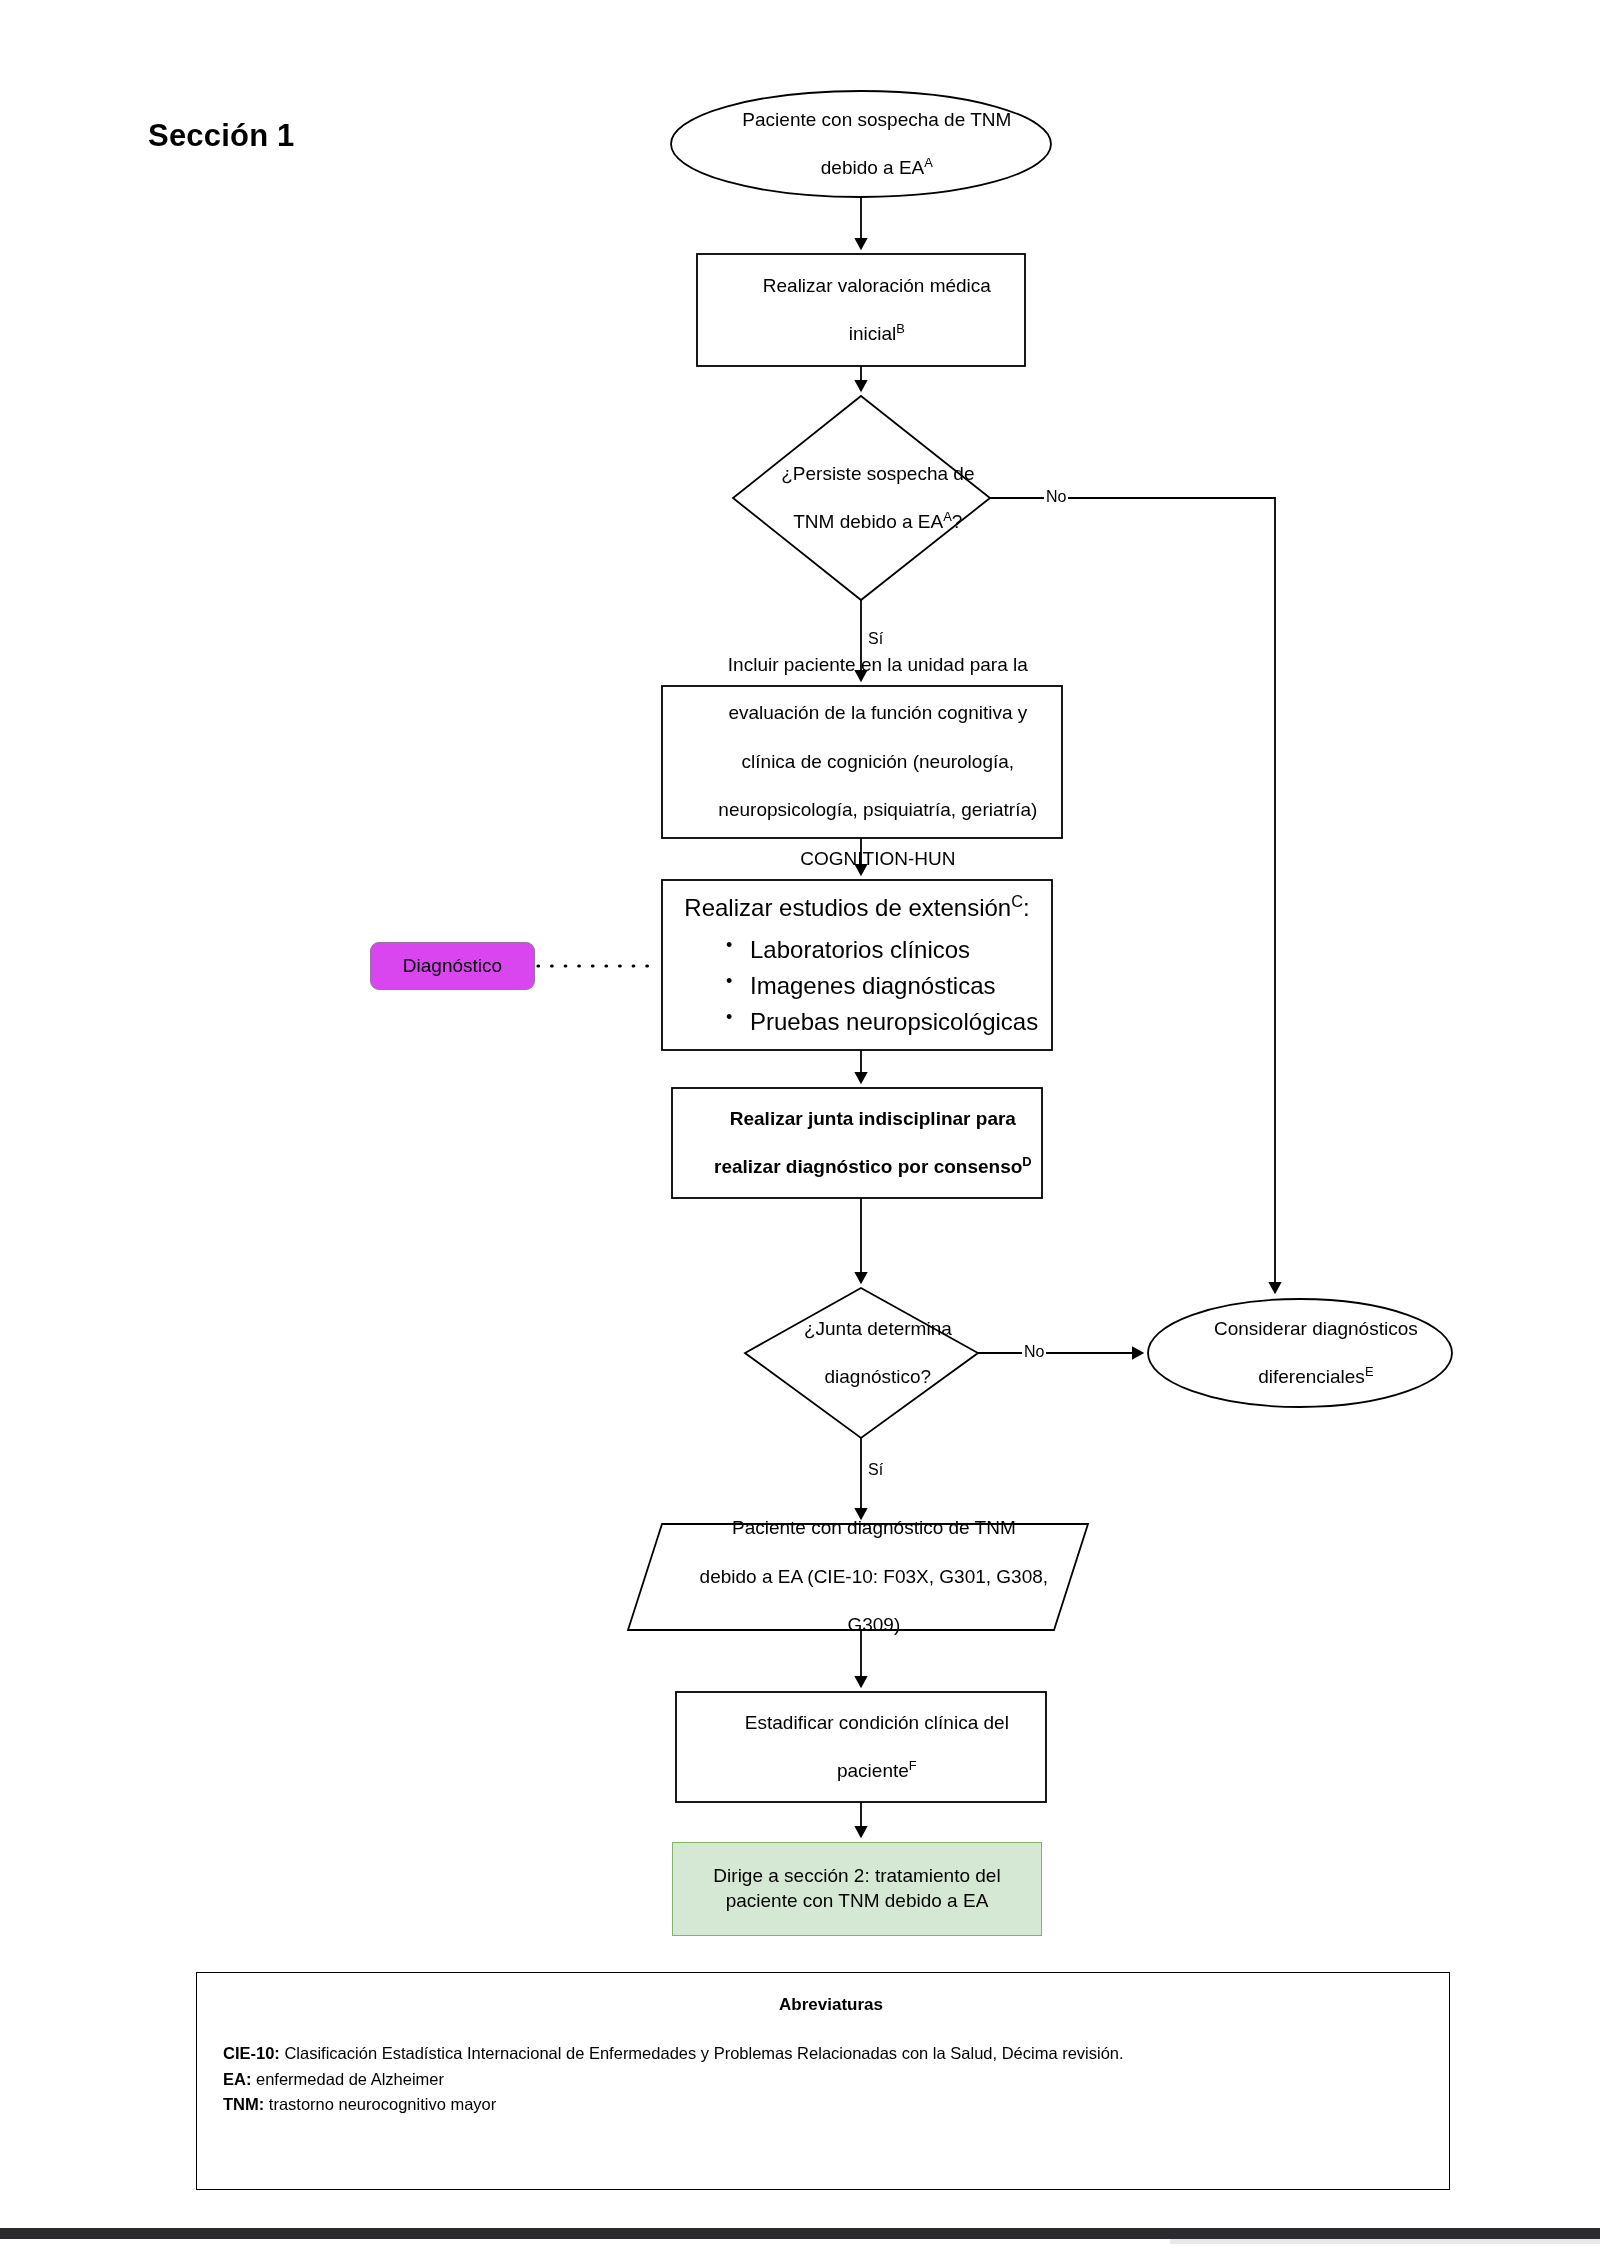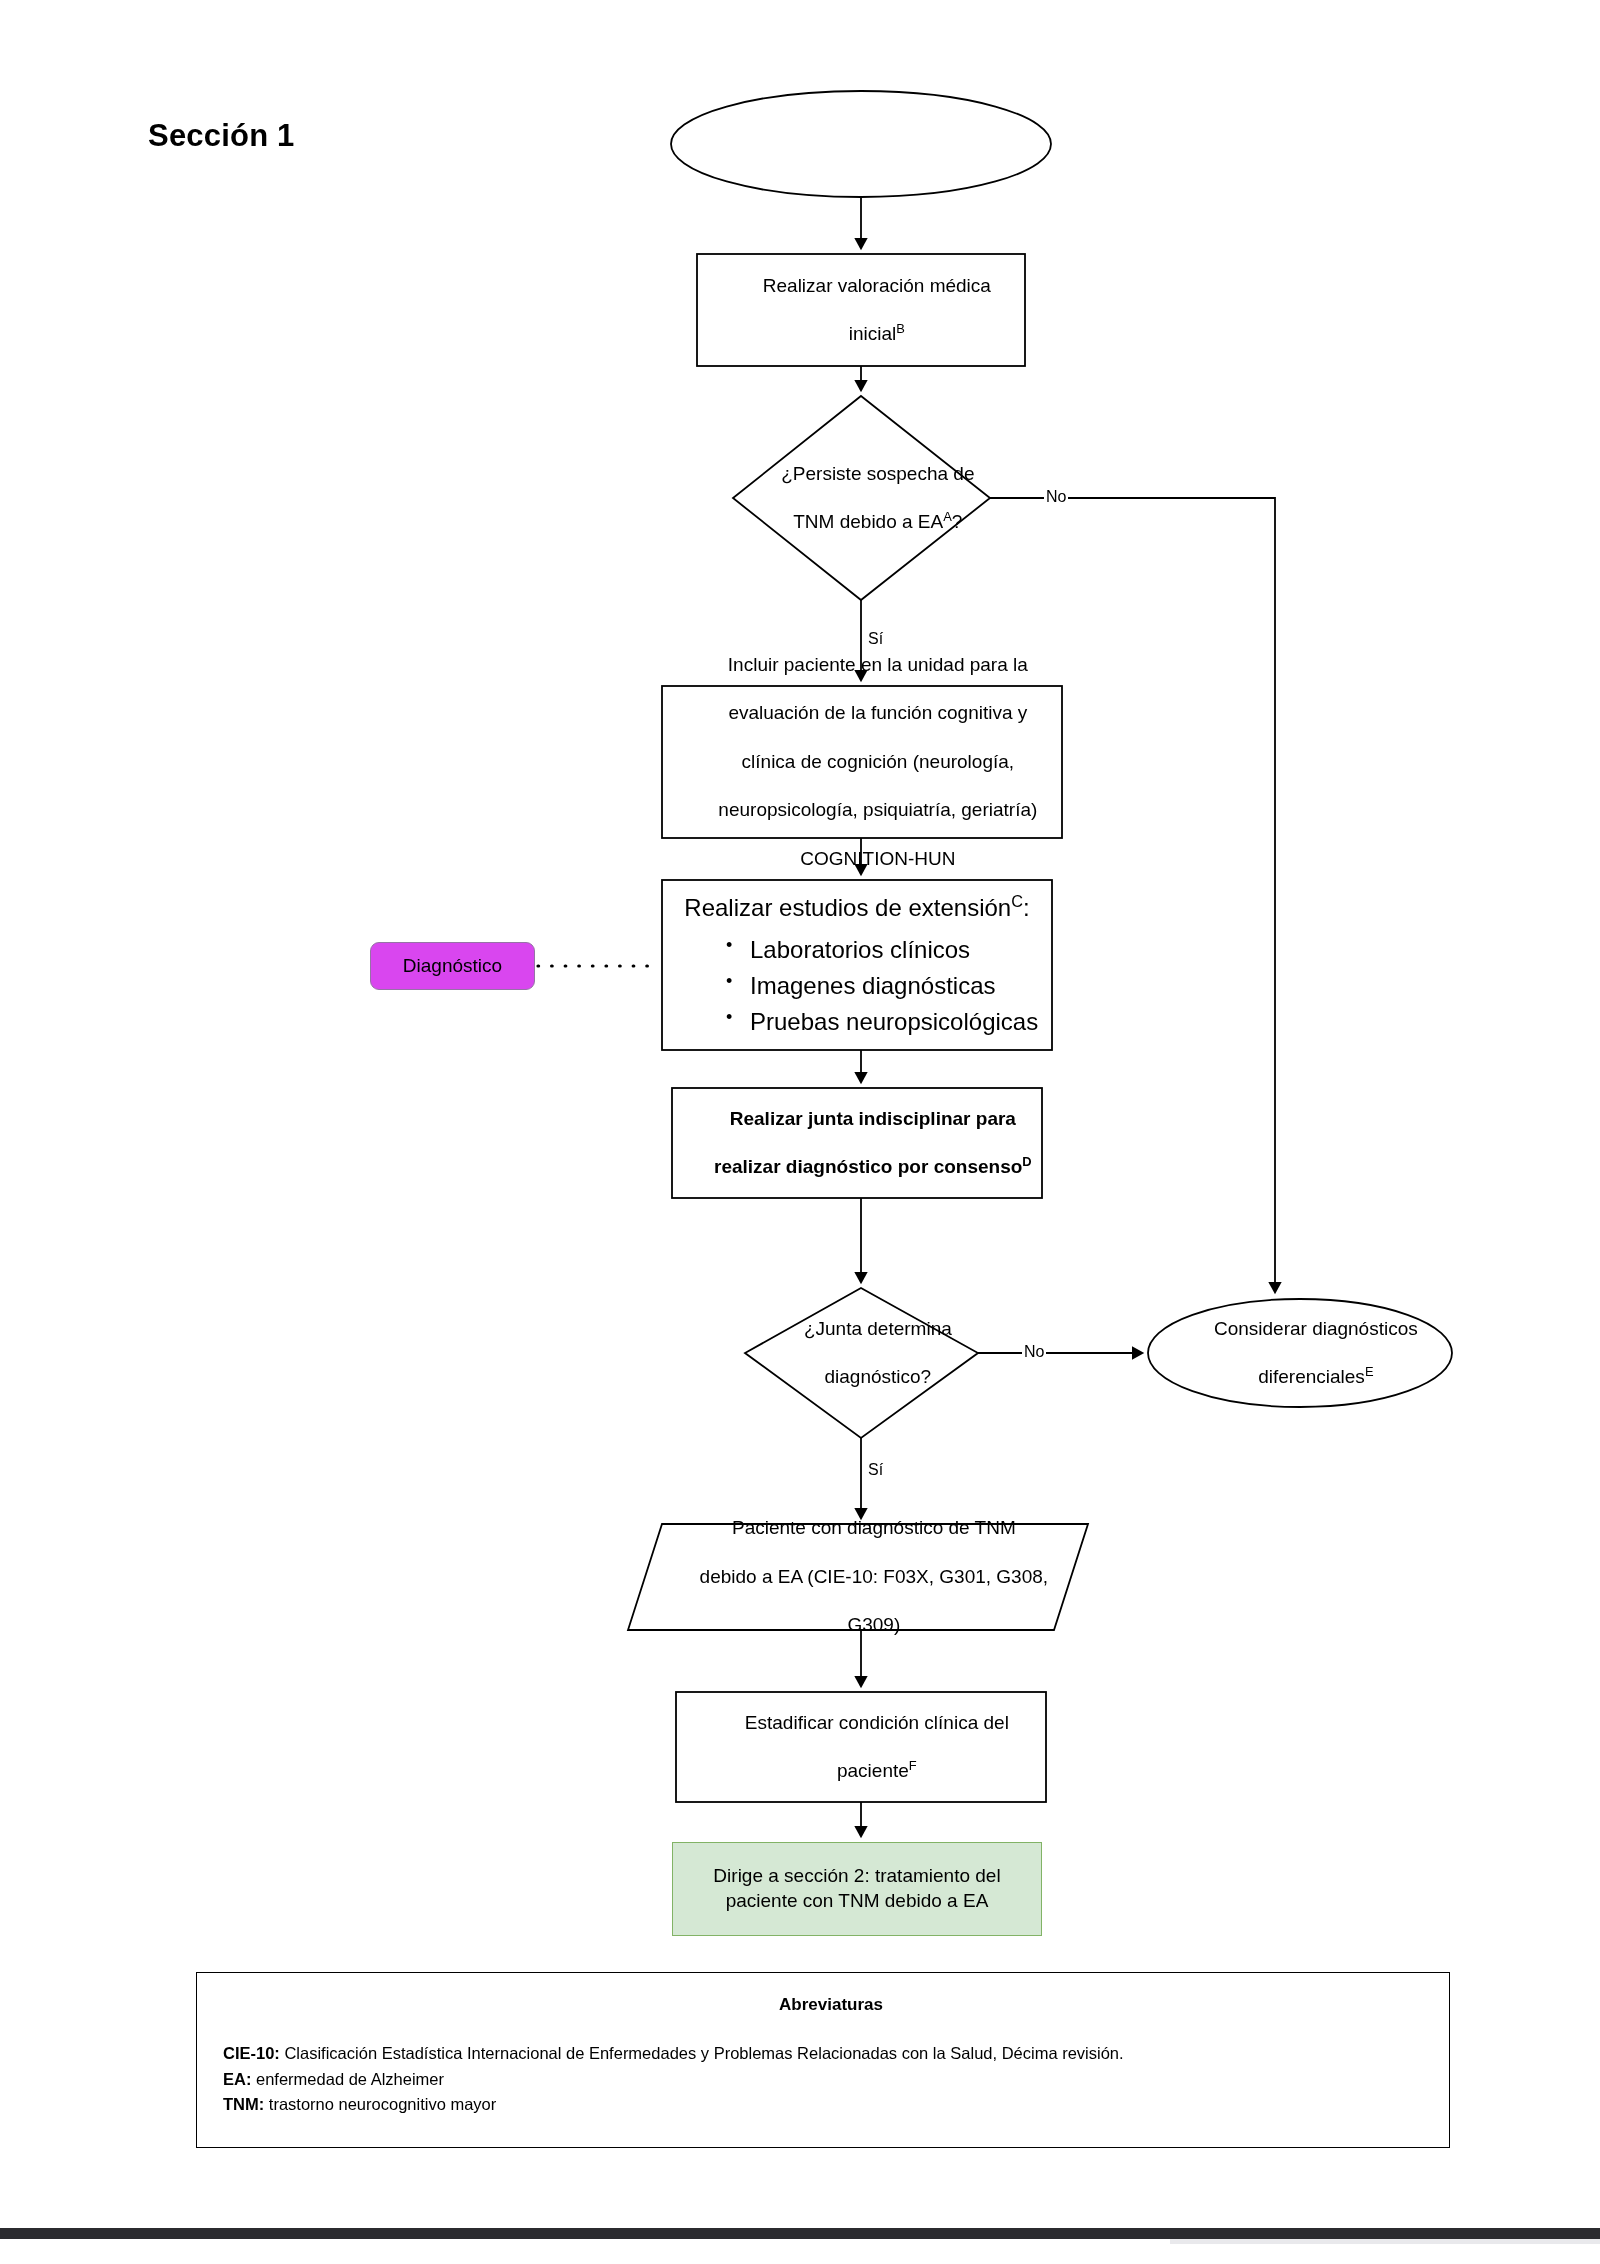--- a/index.html
+++ b/index.html
@@ -119,21 +119,21 @@
     left: -24px;
     top: 0;
     font-size: 18px;
   }
   
   #abbrev-panel {
     position: absolute;
     left: 196px;
     top: 1972px;
     width: 1254px;
-    height: 176px;
+    height: 218px;
     border: 1.6px solid #000;
     box-sizing: border-box;
     background: #fff;
     padding: 22px 10px 16px 26px;
   }
   #abbrev-heading {
     text-align: center;
     font-weight: bold;
     font-size: 17px;
     margin-bottom: 26px;
@@ -221,20 +221,26 @@
 
     <line x1="861" y1="1438" x2="861" y2="1518" stroke="#000" stroke-width="1.8" marker-end="url(#arrow)"></line>
 
     <line x1="861" y1="1630" x2="861" y2="1686" stroke="#000" stroke-width="1.8" marker-end="url(#arrow)"></line>
 
     <line x1="861" y1="1802" x2="861" y2="1836" stroke="#000" stroke-width="1.8" marker-end="url(#arrow)"></line>
 
     <line x1="538" y1="966" x2="660" y2="966" stroke="#000" stroke-width="3.2" stroke-linecap="round" stroke-dasharray="0.6 13"></line>
   </svg>
 
+  <div class="node-text" style="left:681px; top:108px; width:360px; height:72px;">
+    <div>
+      <span>Paciente con sospecha de TNM</span><br>
+      <span>debido a EA</span><span class="sup">A</span>
+    </div>
+  </div>
 
   <div class="node-text" style="left:701px; top:254px; width:320px; height:112px;">
     <div>
       <span>Realizar valoración médica</span><br>
       <span>inicial</span><span class="sup">B</span>
     </div>
   </div>
 
   <div class="node-text" style="left:729px; top:462px; width:266px; height:72px;">
     <div>

